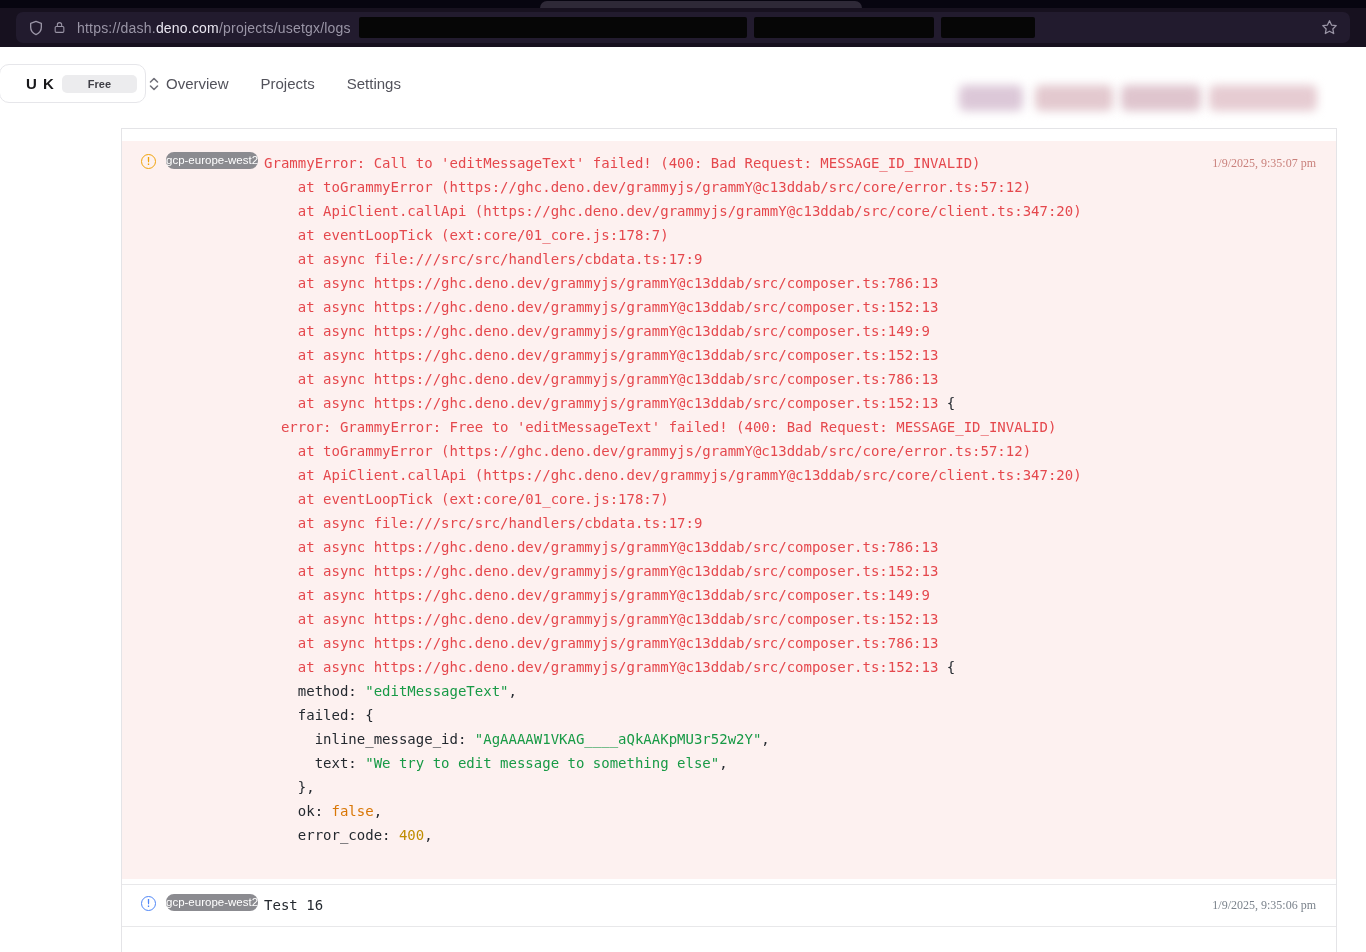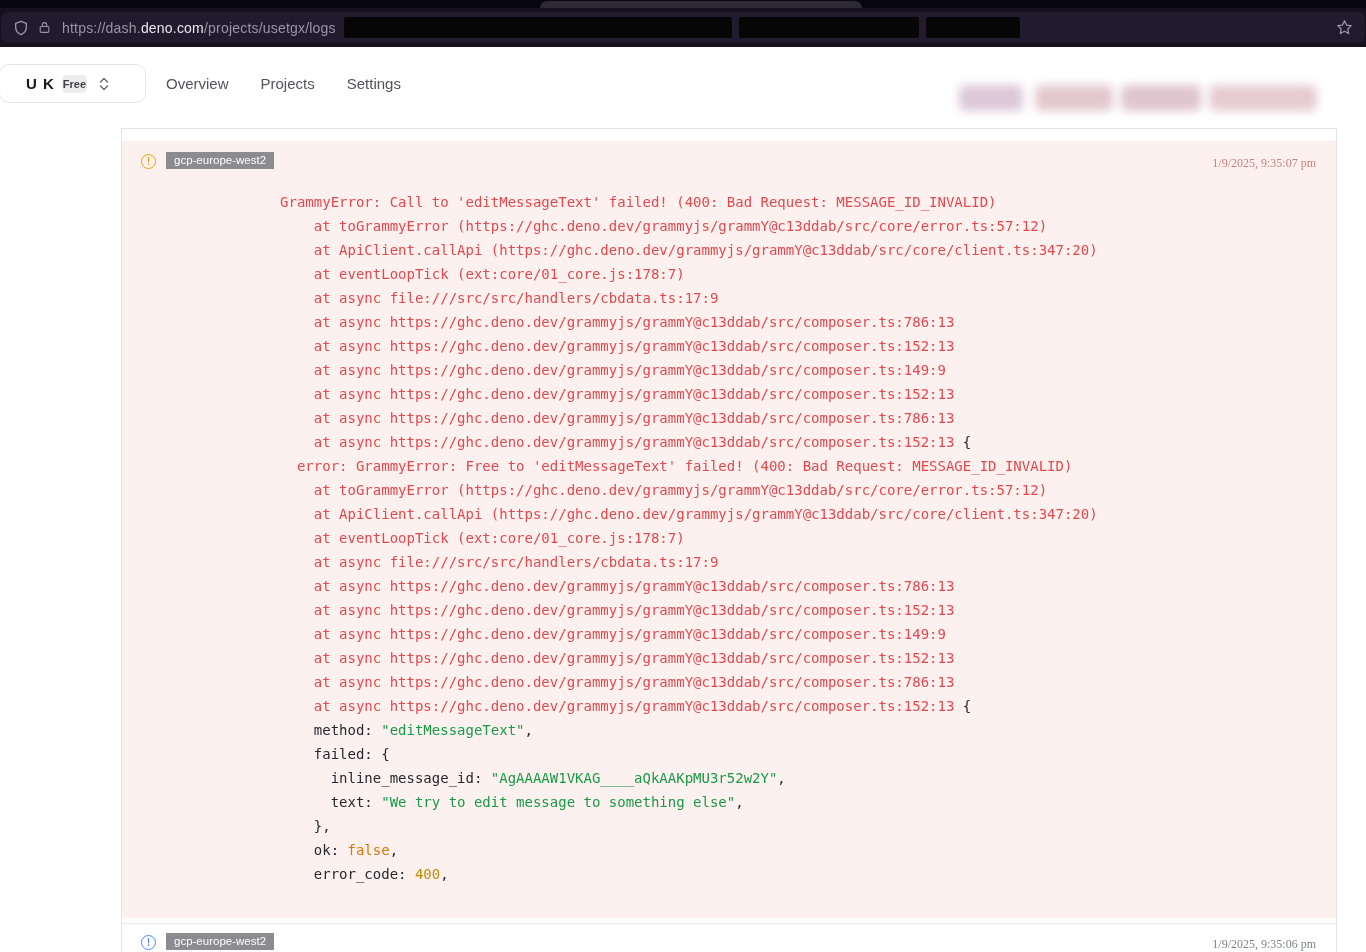--- a/index.html
+++ b/index.html
@@ -3,56 +3,56 @@
 <meta charset="utf-8">
 <style>
   *{margin:0;padding:0;box-sizing:border-box;}
   html,body{width:1366px;height:952px;}
   body{font-family:"Liberation Sans",sans-serif;background:#fff;overflow:hidden;}
   .screen{position:relative;width:1366px;height:952px;background:#fff;overflow:hidden;}
 
   
   .tab-strip{position:absolute;left:0;top:0;width:100%;height:8px;background:#070510;}
   .tab-redacted{position:absolute;left:540px;top:1px;width:322px;height:7px;background:#2e2937;border-radius:8px 8px 0 0;}
-  .url-row{position:absolute;left:0;top:8px;width:100%;height:39px;background:#17111f;display:flex;align-items:center;padding:0 1px;}
+  .url-row{position:absolute;left:0;top:8px;width:100%;height:39px;background:#17111f;display:flex;align-items:center;padding:0 16px;}
   .url-field{flex:1;height:31px;background:#221b2e;border-radius:7px;display:flex;align-items:center;padding:0 12px;}
   .chrome-icon{display:flex;align-items:center;justify-content:center;flex:0 0 auto;margin-right:9px;}
   .url-text{font-size:14px;color:#9a95a6;white-space:nowrap;margin-left:2px;letter-spacing:.2px;}
   .url-text .bright{color:#e9e6f0;}
   .redacted-url{background:#060606;border-radius:2px;height:21px;flex:0 0 auto;}
   .ru1{width:388px;margin-left:8px;}
   .ru2{width:180px;margin-left:7px;}
   .ru3{width:94px;margin-left:7px;}
   .url-spacer{flex:1;}
 
   
   .app-header{position:absolute;left:11px;top:47px;width:100%;height:73px;background:#fff;}
   .project-selector{position:absolute;left:-12px;top:17px;height:39px;width:147px;border:1px solid #e6e6ea;border-radius:10px;display:flex;align-items:center;padding-left:26px;background:#fff;cursor:pointer;}
   .org-name{font-size:15px;font-weight:600;color:#18181b;letter-spacing:1px;white-space:nowrap;}
-  .plan-badge{margin-left:7px;background:#ececee;color:#3f3f46;font-size:11px;font-weight:700;padding:3px 1px;border-radius:5px;}
+  .plan-badge{margin-left:7px;background:#ececee;color:#3f3f46;font-size:11px;font-weight:700;padding:3px 26px;border-radius:5px;}
   .chevrons{margin-left:11px;display:flex;align-items:center;}
   .main-nav{position:absolute;left:155px;top:0;height:73px;display:flex;align-items:center;gap:32px;}
   .nav-item{font-size:15px;color:#52525b;cursor:pointer;white-space:nowrap;}
   .header-redaction{position:absolute;top:38px;height:26px;border-radius:6px;filter:blur(5px);}
   .hr1{left:948px;width:64px;background:#dcc8d8;}
   .hr2{left:1024px;width:78px;background:#e3c9cf;}
   .hr3{left:1110px;width:80px;background:#dfc5ce;}
   .hr4{left:1198px;width:108px;background:#e6ccd2;}
 
   
   .log-panel{position:absolute;left:121px;top:128px;width:1216px;bottom:0;background:#fff;border:1px solid #e4e4e7;border-bottom:none;overflow:hidden;}
   .prev-tail{height:12px;background:#fff;}
   .log-entry{display:flex;align-items:flex-start;padding:10px 20px 10px 19px;}
   .log-entry.error{background:var(--error-bg,#fdf1f0);padding-bottom:32px;margin-bottom:5px;}
   .log-entry.plain{border-top:1px solid #e8e8ea;border-bottom:1px solid #e8e8ea;padding-top:8px;padding-bottom:9px;background:#fff;}
   .level-icon{flex:0 0 auto;width:15px;height:15px;border-radius:50%;border:1.5px solid;display:flex;align-items:center;justify-content:center;font-size:10px;font-weight:700;margin-top:3px;font-family:"DejaVu Sans Mono",monospace;line-height:1;}
   .level-icon.warn{color:var(--warning-icon,#f0a30a);border-color:var(--warning-icon,#f0a30a);}
   .level-icon.info{color:var(--info-icon,#4f86f7);border-color:var(--info-icon,#4f86f7);}
-  .region-badge{margin-left:10px;margin-top:1px;background:var(--badge-gray,#8b8b90);color:#fff;font-size:11.5px;padding:2px 8px 3px;border-radius:0;white-space:nowrap;flex:0 0 auto;}
-  .message{flex:1;min-width:0;margin-left:6px;font-family:"DejaVu Sans Mono",monospace;font-size:14px;line-height:24px;color:#24292f;margin-top:39px;}
+  .region-badge{margin-left:10px;margin-top:1px;background:var(--badge-gray,#8b8b90);color:#fff;font-size:11.5px;padding:2px 0 3px;border-radius:8px;white-space:nowrap;flex:0 0 auto;}
+  .message{flex:1;min-width:0;margin-left:6px;font-family:"DejaVu Sans Mono",monospace;font-size:14px;line-height:24px;color:#24292f;}
   .log-line{white-space:pre;height:24px;overflow:hidden;}
   .seg-red{color:var(--error-red,#e5484d);}
   .seg-default{color:#24292f;}
   .seg-string{color:var(--string-green,#189a46);}
   .seg-bool{color:var(--bool-orange,#d97706);}
   .seg-number{color:var(--number-yellow,#c08d00);}
   .seg-undefined{color:var(--undefined-gray,#6e7781);}
   .timestamp{margin-left:12px;font-family:Liberation Serif, serif;font-size:12px;line-height:24px;white-space:nowrap;flex:0 0 auto;}
   .log-entry.error .timestamp{color:#c9807b;}
   .log-entry.plain .timestamp{color:#7b838c;}

